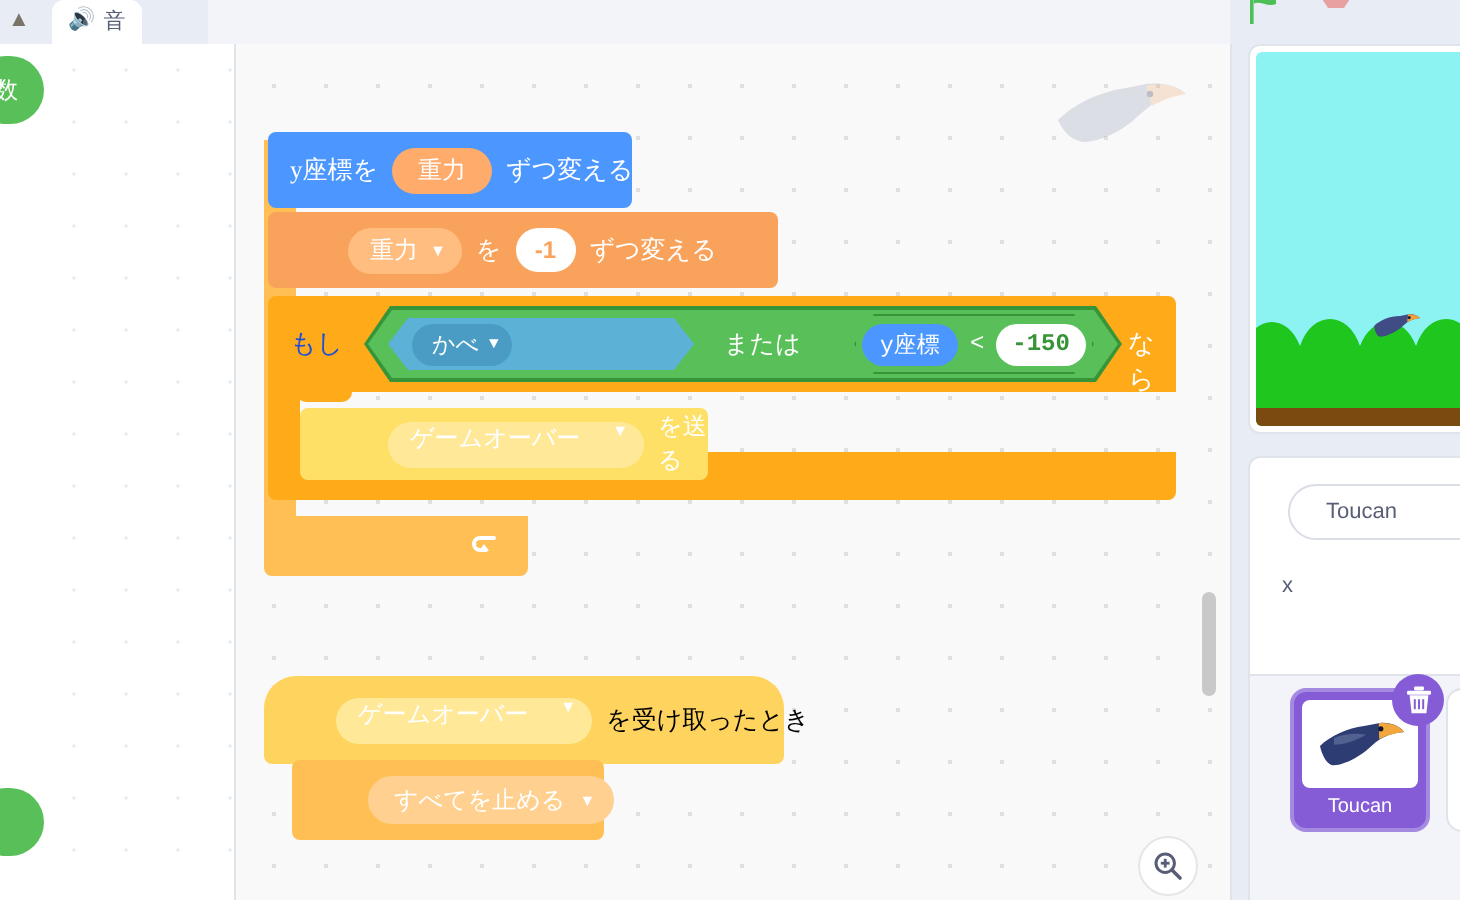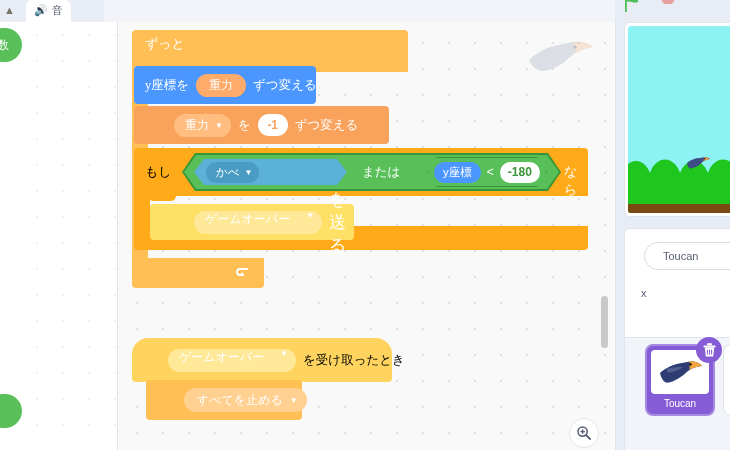--- a/index.html
+++ b/index.html
@@ -139,32 +139,32 @@
     display: flex; align-items: center; justify-content: center;
     font-size: 12px; color: #f9a25b; font-weight: bold;
   }
 
   
   #if-wrap { left: 16px; top: 126px; width: 454px; height: 104px; }
   #if-head {
     position: absolute; left: 0; top: 0; width: 454px; height: 48px;
     background: #ffab19; border-radius: 4px 4px 0 0;
   }
-  #if-lbl-moshi { position: absolute; left: 11px; top: 15px; font-size: 13px; color: #000000; }
+  #if-lbl-moshi { position: absolute; left: 11px; top: 15px; font-size: 13px; color: #1d4ed8; }
   #if-lbl-nara  { position: absolute; left: 430px; top: 15px; font-size: 13px; color: #ffffff; }
   #if-left { position: absolute; left: 0; top: 46px; width: 16px; height: 34px; background: #ffab19; }
   #if-foot { position: absolute; left: 0; top: 78px; width: 454px; height: 24px; background: #ffab19; border-radius: 0 0 4px 4px; }
   .bump-if { position: absolute; width: 28px; height: 5px; background: #ffab19; border-radius: 0 0 5px 5px; }
 
   
   #bool-or {
     position: absolute; left: 50px; top: 7px; width: 375px; height: 34px;
     background: #59c059;
     clip-path: polygon(12px 0, calc(100% - 12px) 0, 100% 50%, calc(100% - 12px) 100%, 12px 100%, 0 50%);
-    display: flex; align-items: center;
+    display: flex; align-items: center; font-family: Liberation Mono, monospace;
   }
   #bool-or-outline {
     position: absolute; left: 48px; top: 5px; width: 379px; height: 38px;
     background: #389438;
     clip-path: polygon(13px 0, calc(100% - 13px) 0, 100% 50%, calc(100% - 13px) 100%, 13px 100%, 0 50%);
   }
   #bool-touching {
     position: absolute; left: 10px; top: 4px; width: 153px; height: 26px;
     background: #5cb1d6;
     clip-path: polygon(10px 0, calc(100% - 10px) 0, 100% 50%, calc(100% - 10px) 100%, 10px 100%, 0 50%);
@@ -198,21 +198,21 @@
     display: flex; align-items: center; justify-content: center;
     font-size: 12px; color: #389438; font-weight: bold;
   }
 
   
   #blk-broadcast {
     left: 32px; top: 182px; width: 204px; height: 36px;
     background: #ffe066; border-radius: 4px;
     display: flex; align-items: center; padding-left: 44px; gap: 7px;
   }
-  #blk-broadcast .lbl { font-size: 17px; color: #ffffff; }
+  #blk-broadcast .lbl { font-size: 12px; color: #ffffff; }
   .ev-drop {
     background: #ffe999; border-radius: 12px;
     height: 23px; padding: 0 8px 0 11px;
     display: flex; gap: 16px;
     font-size: 12px; color: #ffffff; white-space: nowrap;
   }
 
   
   #hat-wrap { left: 14px; top: 316px; width: 260px; height: 82px; }
   #hat-head {
@@ -357,24 +357,20 @@
 
   <div id="workspace">
 
     <svg id="watermark" viewBox="0 0 74 52">
       <path d="M6 30 C14 22 26 16 40 14 L50 12 C58 11 66 13 70 17 C63 17 57 19 52 23 L46 28 C40 34 30 40 20 41 C14 41 9 37 6 30 Z" fill="#9aa3b8"></path>
       <path d="M50 13 C58 11 66 13 70 17 C64 18 58 20 53 23 Z" fill="#f2b07a"></path>
       <circle cx="52" cy="17" r="1.6" fill="#33384a"></circle>
     </svg>
 
     <div class="blk" id="forever-wrap">
-      <div id="forever-head">
-        <span class="lbl">ずっと</span>
-        <div class="bump" style="left:14px; top:42px;"></div>
-      </div>
       <div id="forever-left"></div>
       <div id="forever-foot"></div>
       <svg id="forever-arrow" width="16" height="16" viewBox="0 0 16 16">
         <path d="M3 5 h7 a3 3 0 0 1 0 6 h-3 l0 0" stroke="#ffffff" stroke-width="2" fill="none" stroke-linecap="round"></path>
         <path d="M8 8 l-2.5 3.5 h5 z" fill="#ffffff"></path>
       </svg>
     </div>
 
     <div class="blk" id="blk-changey">
       <span class="lbl">y座標を</span>
@@ -403,21 +399,21 @@
             <span class="sense-drop">
               <span>かべ</span>
               <span class="caret">▼</span>
             </span>
             <span class="lbl">に触れた</span>
           </div>
           <span id="or-lbl">または</span>
           <div id="bool-lt">
             <span class="motion-oval">y座標</span>
             <span class="op-sym">&lt;</span>
-            <span class="num-oval-g">-180</span>
+            <span class="num-oval-g">-150</span>
           </div>
         </div>
         <div class="bump-if" style="left:14px; top:48px;"></div>
       </div>
       <div id="if-left"></div>
       <div id="if-foot"></div>
     </div>
 
     <div class="blk" id="blk-broadcast">
       <span class="ev-drop">

